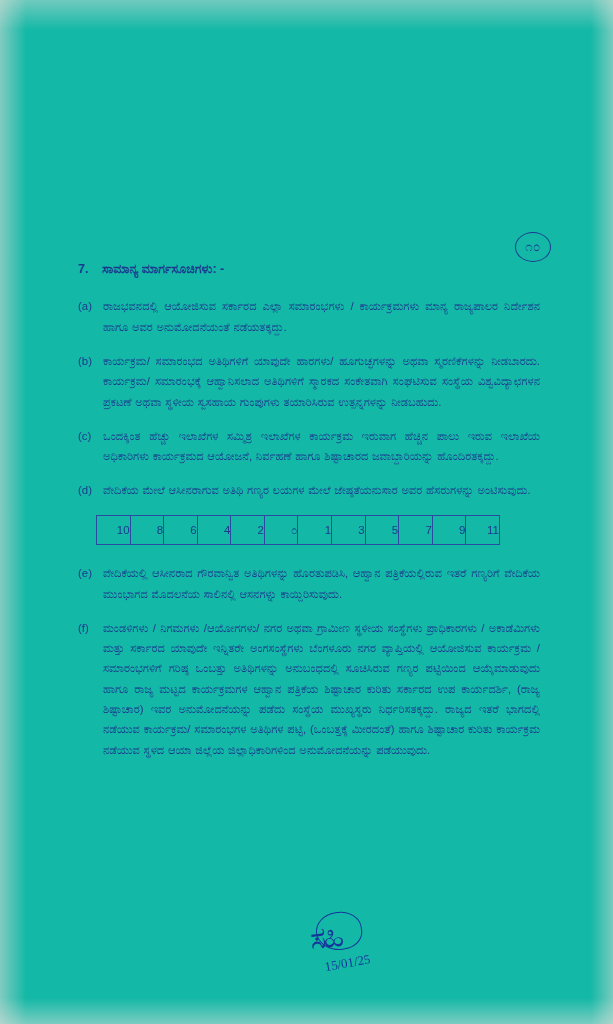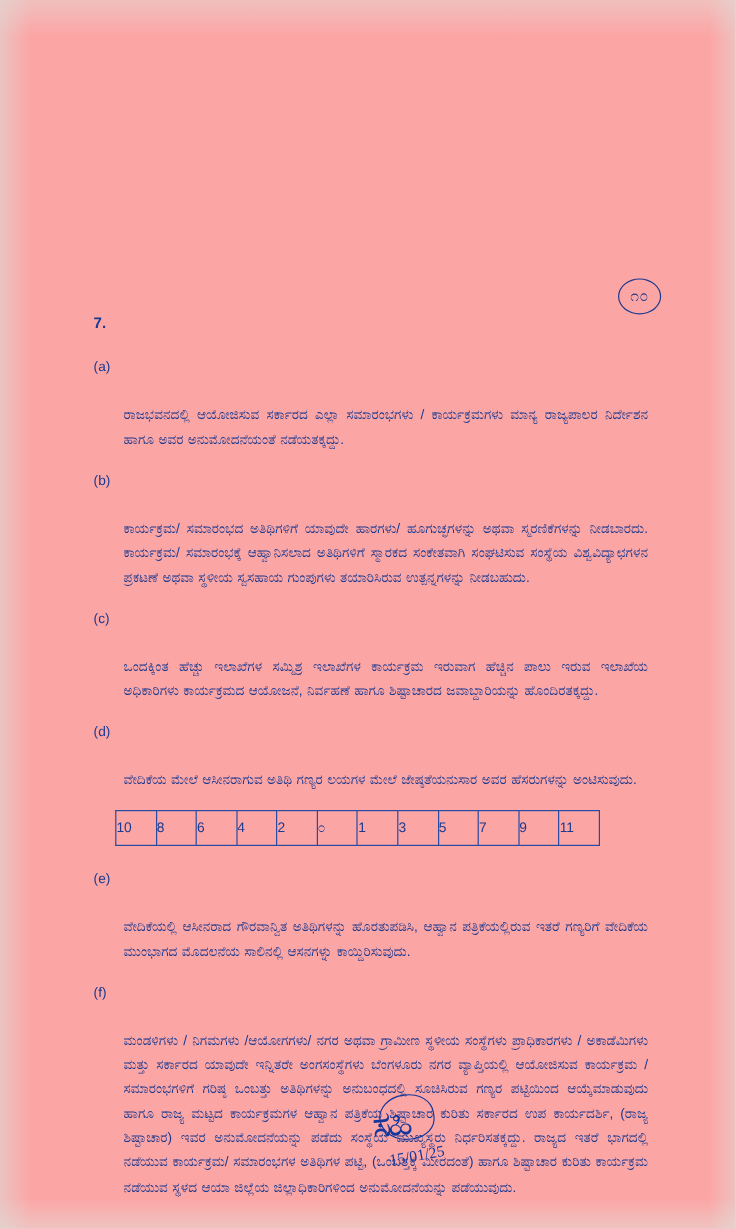--- a/index.html
+++ b/index.html
@@ -10,21 +10,21 @@
   body {
     width: 613px;
     height: 1024px;
     position: relative;
     font-family: "Liberation Sans", sans-serif;
     overflow: hidden;
   }
   .page {
     position: absolute;
     inset: 0;
-    background: #fca5a5;
+    background: #14b8a6;
   }
   
   .page::before {
     content: "";
     position: absolute;
     inset: 0;
     background:
       linear-gradient(to right, rgba(220,220,215,0.55) 0px, rgba(255,255,255,0) 26px),
       linear-gradient(to left, rgba(222,222,216,0.5) 0px, rgba(255,255,255,0) 22px),
       linear-gradient(to bottom, rgba(225,225,220,0.45) 0px, rgba(255,255,255,0) 30px),
@@ -72,30 +72,29 @@
   .clause .marker {
     width: 18px;
     flex: 0 0 18px;
     text-align: left;
   }
   .clause .body {
     flex: 1 1 auto;
     text-align: justify;
     text-justify: inter-word;
     word-spacing: 0.5px;
-    margin-top: 40px;
   }
   .numtable {
     margin: 14px 0 18px 18px;
     border-collapse: collapse;
     width: 404px;
   }
   .numtable td {
     border: 1px solid #2a49a0;
-    text-align: left;
+    text-align: right;
     font-size: 11.5px;
     color: #1b3a8f;
     padding: 4px 0;
     width: 7.14%;
   }
   .signature {
     position: absolute;
     left: 310px;
     top: 918px;
     width: 120px;
@@ -133,20 +132,21 @@
 <body>
 
 <div class="page">
 
   <div class="page-number">೧೦</div>
 
   <div class="content">
 
     <div class="section-head">
       <span class="num">7.</span>
+      <span>ಸಾಮಾನ್ಯ ಮಾರ್ಗಸೂಚಿಗಳು: -</span>
     </div>
 
     <div class="clause">
       <span class="marker">(a)</span>
       <span class="body">ರಾಜಭವನದಲ್ಲಿ ಆಯೋಜಿಸುವ ಸರ್ಕಾರದ ಎಲ್ಲಾ ಸಮಾರಂಭಗಳು / ಕಾರ್ಯಕ್ರಮಗಳು ಮಾನ್ಯ ರಾಜ್ಯಪಾಲರ ನಿರ್ದೇಶನ ಹಾಗೂ ಅವರ ಅನುಮೋದನೆಯಂತೆ ನಡೆಯತಕ್ಕದ್ದು.</span>
     </div>
 
     <div class="clause">
       <span class="marker">(b)</span>
       <span class="body">ಕಾರ್ಯಕ್ರಮ/ ಸಮಾರಂಭದ ಅತಿಥಿಗಳಿಗೆ ಯಾವುದೇ ಹಾರಗಳು/ ಹೂಗುಚ್ಛಗಳನ್ನು ಅಥವಾ ಸ್ಮರಣಿಕೆಗಳನ್ನು ನೀಡಬಾರದು. ಕಾರ್ಯಕ್ರಮ/ ಸಮಾರಂಭಕ್ಕೆ ಆಹ್ವಾನಿಸಲಾದ ಅತಿಥಿಗಳಿಗೆ ಸ್ಮಾರಕದ ಸಂಕೇತವಾಗಿ ಸಂಘಟಿಸುವ ಸಂಸ್ಥೆಯ ವಿಶ್ವವಿದ್ಯಾಛಗಳನ ಪ್ರಕಟಣೆ ಅಥವಾ ಸ್ಥಳೀಯ ಸ್ವಸಹಾಯ ಗುಂಪುಗಳು ತಯಾರಿಸಿರುವ ಉತ್ಪನ್ನಗಳನ್ನು ನೀಡಬಹುದು.</span>

